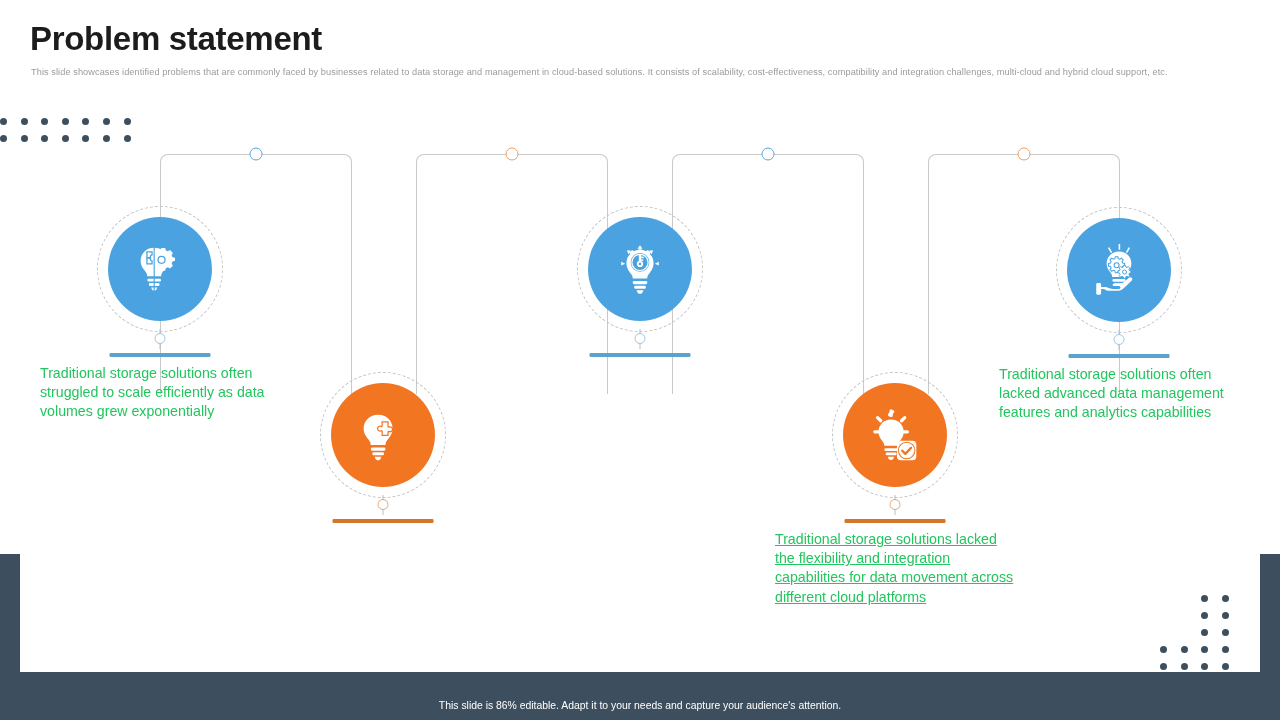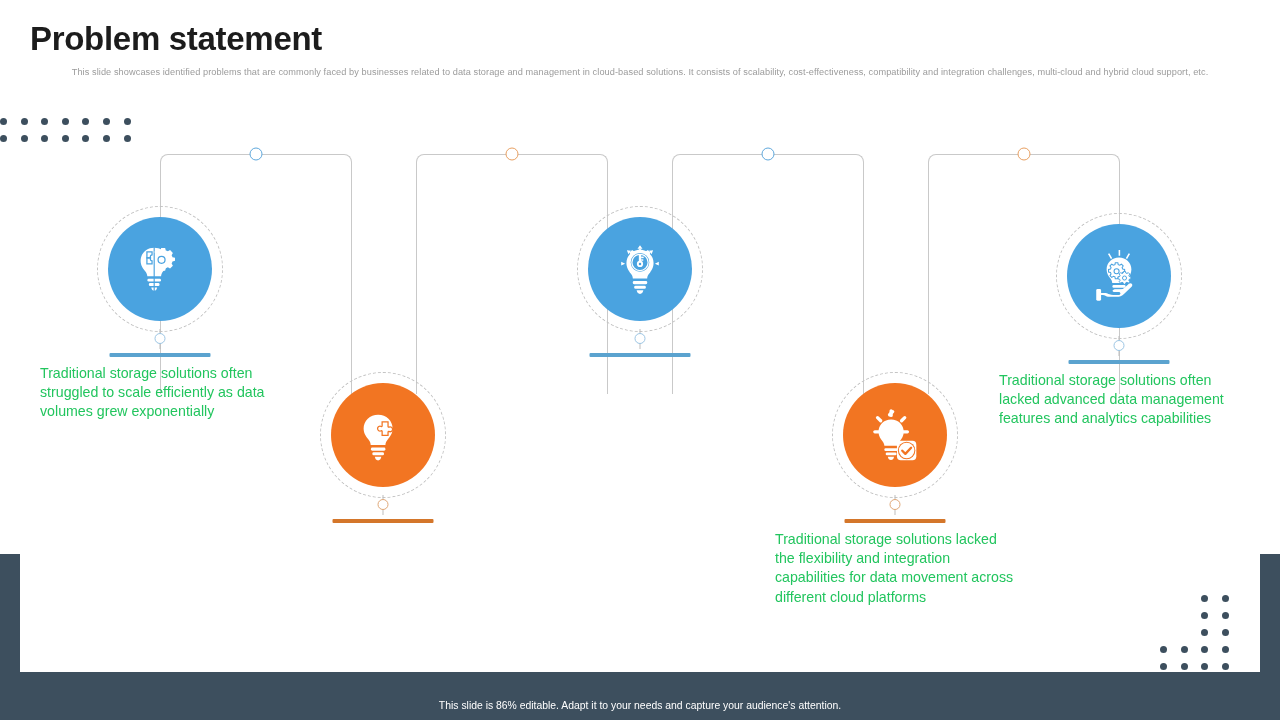--- a/index.html
+++ b/index.html
@@ -36,21 +36,20 @@
     letter-spacing: -0.3px;
   }
   .page-subtitle {
     position: absolute;
     left: 31px; top: 66px;
     width: 1218px;
     font-size: 9.2px;
     line-height: 13px;
     color: #9b9b9b;
     letter-spacing: 0.08px;
-    text-align: center;
   }
 
   
   .dotgrid { position: absolute; }
   .dotgrid .dot {
     position: absolute;
     width: 7px; height: 7px;
     border-radius: 50%;
     background: #3d4f5e;
   }
@@ -307,24 +306,24 @@
           <rect x="34" y="38" width="20" height="20" rx="4" fill="#ffffff"></rect>
           <circle cx="44" cy="48" r="9" fill="#f27522"></circle>
           <circle cx="44" cy="48" r="8" fill="#ffffff"></circle>
           <path d="M39.5 48.2l3.2 3.3 5.9-6.3" fill="none" stroke="#f27522" stroke-width="2.4" stroke-linecap="round" stroke-linejoin="round"></path>
         </svg>
       </div>
     </div>
     <div class="stem" style="top:112px; height:20px;"></div>
     <div class="ring-small orange" style="top:116px;"></div>
     <div class="underline orange" style="top:136px;"></div>
-    <div class="node-text" style="top:147px;">Traditional storage solutions lacked the flexibility and integration capabilities for data movement across different cloud platforms</div>
-  </div>
-
-  <div class="node" style="left:989px; top:224px;">
+    <div class="node-text" style="top:147px;text-decoration:underline;">Traditional storage solutions lacked the flexibility and integration capabilities for data movement across different cloud platforms</div>
+  </div>
+
+  <div class="node" style="left:989px; top:218px;">
     <div class="circle-wrap">
       <div class="dashed-ring"></div>
       <div class="circle blue">
         <svg viewBox="0 0 64 64">
           <g fill="#ffffff">
             <path d="M32 13c-7.3 0-12.8 5.5-12.8 12.3 0 4.3 2.2 7 3.8 9.1 1.3 1.7 1.9 3 2 4.8h14c.1-1.8.7-3.1 2-4.8 1.6-2.1 3.8-4.8 3.8-9.1C44.8 18.5 39.3 13 32 13z"></path>
             <rect x="25.2" y="41.4" width="13.6" height="2.8" rx="1.3"></rect>
             <rect x="26.6" y="45.6" width="10.8" height="2.8" rx="1.3"></rect>
             <path d="M31.6 5.2h1.6v6h-1.6zM20.6 9.2l1.4-.8 3 5.2-1.4.8zM43.4 9.2l-1.4-.8-3 5.2 1.4.8z"></path>
             <path d="M15.5 43.5h6.5v12h-6.5z" opacity="0"></path>

